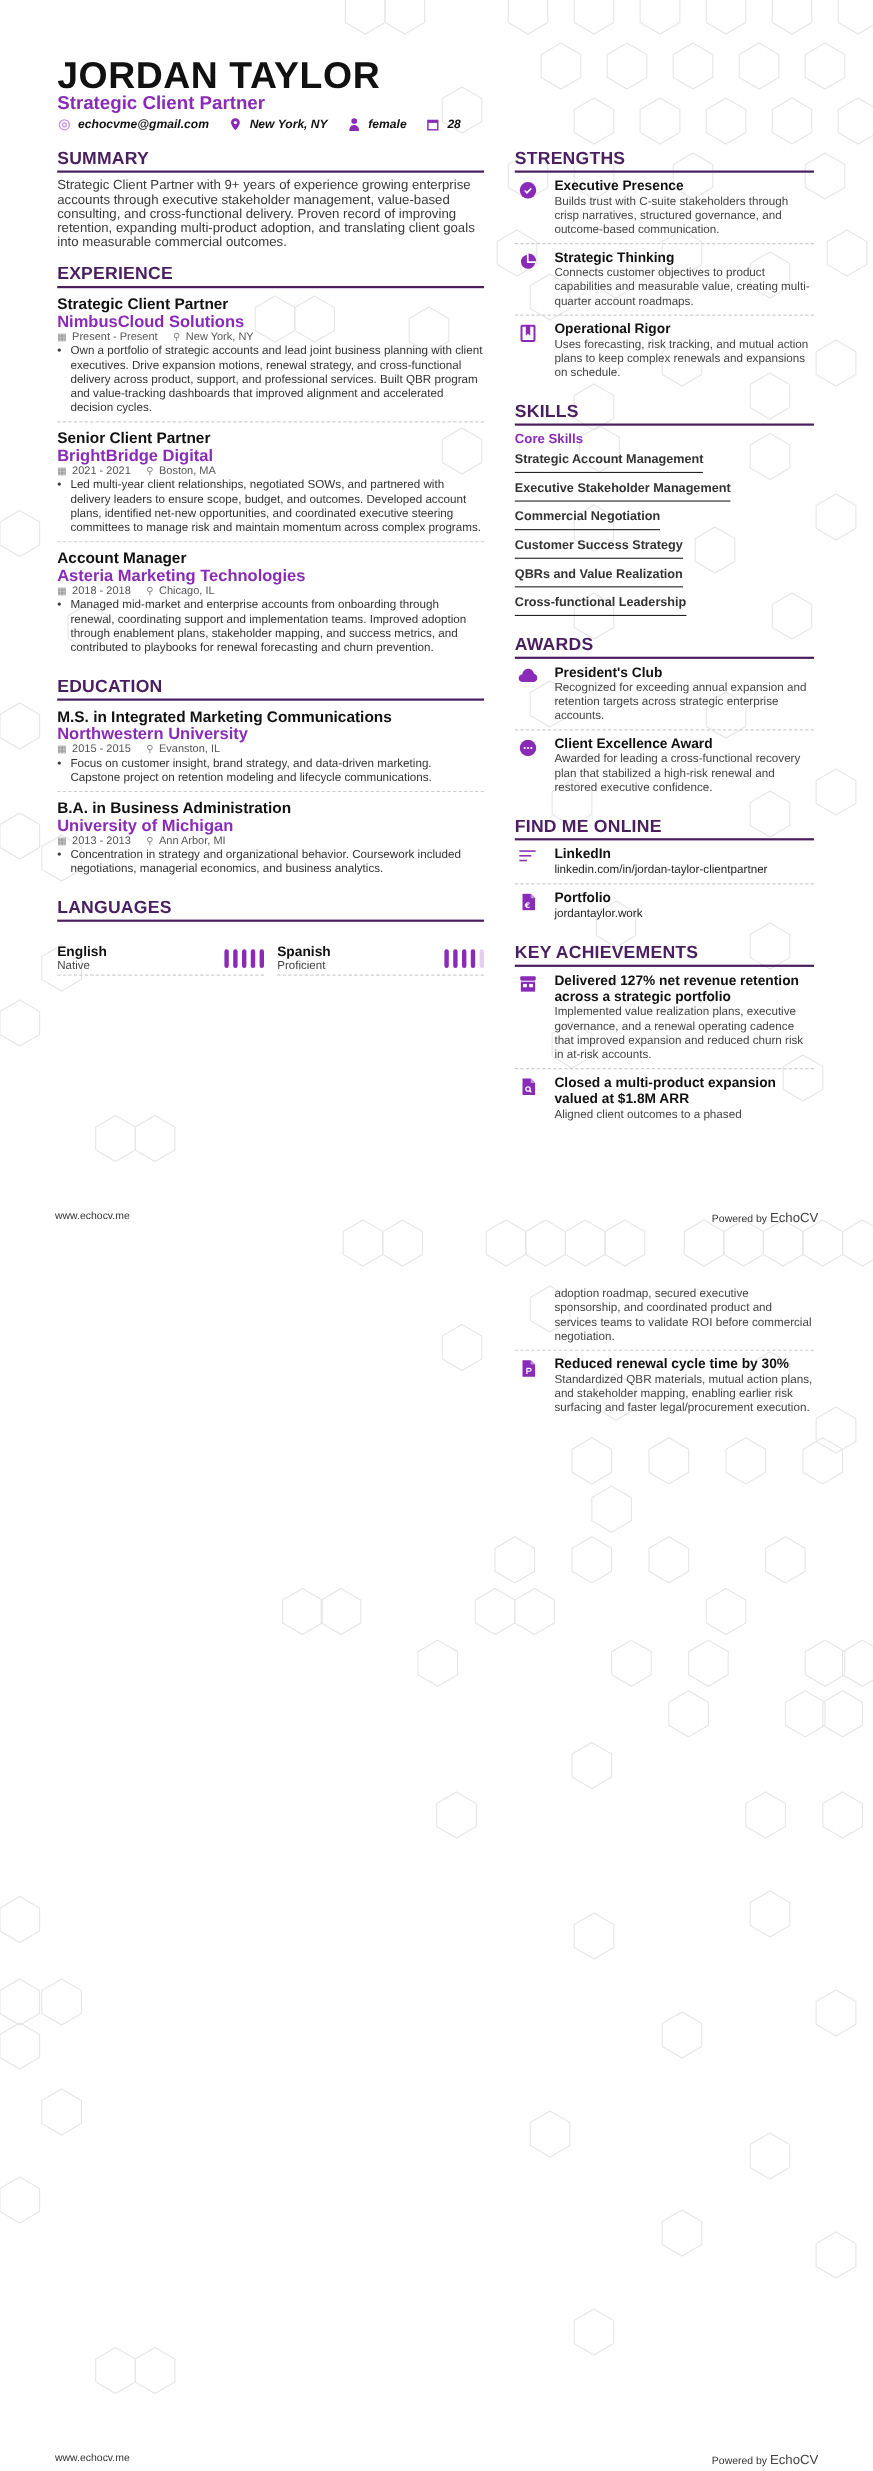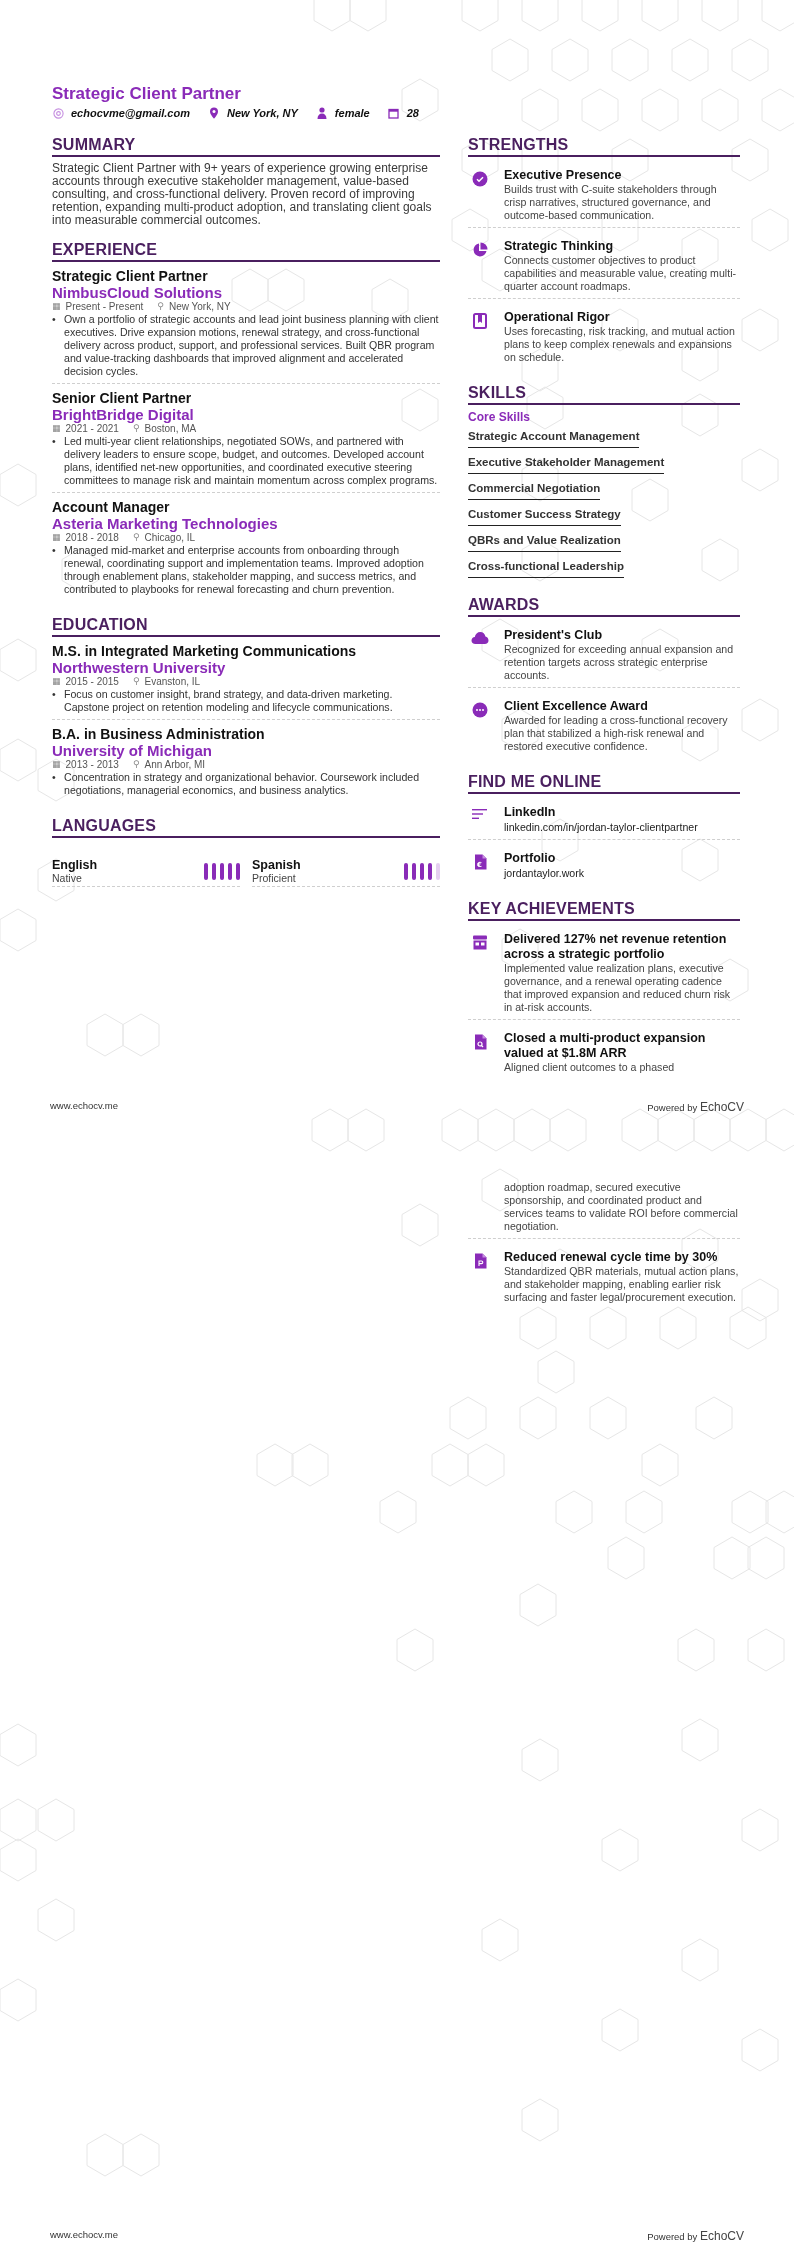--- a/index.html
+++ b/index.html
@@ -39,21 +39,21 @@
   
   .langs { display: flex; gap: 12px; }
   .lang { flex: 1; display: flex; justify-content: space-between; align-items: center; border-bottom: 1px dashed #cfcfcf; padding-bottom: 2px; margin-top: 15px; }
   .lang-name { font-size: 12.5px; font-weight: 700; color: #111; line-height: 14px; }
   .lang-level { font-size: 10.5px; color: #444; line-height: 12px; }
   .bars { display: flex; gap: 4px; }
   .bars i { display: block; width: 4px; height: 17px; border-radius: 2px; background: #8a2bb8; }
   .bars i.off { background: #e5cff0; }
 
   
-  .ritem { display: flex; gap: 12px; padding-bottom: 5px; margin-bottom: 5px; border-bottom: 1px dashed #cfcfcf; margin-top: 11px; }
+  .ritem { display: flex; gap: 12px; padding-bottom: 5px; margin-bottom: 5px; border-bottom: 1px dashed #cfcfcf; }
   .ritem:last-child { border-bottom: 1px dashed transparent; }
   .ricon { flex: 0 0 24px; display: flex; justify-content: center; padding-top: 3px; }
   .rbody { flex: 1; }
   .rtitle { font-size: 12.5px; font-weight: 700; color: #111; line-height: 15px; }
   .rdesc { font-size: 10.6px; line-height: 13px; color: #444; }
   .rlink { font-size: 10.6px; line-height: 14px; color: #222; }
 
   .skills-sub { font-size: 12px; font-weight: 700; color: #8a2bb8; line-height: 14px; margin-bottom: 2px; }
   .skill { display: inline-block; font-size: 11.5px; font-weight: 700; color: #333; padding-bottom: 4px; border-bottom: 1px solid #222; margin-bottom: 4px; line-height: 14px; }
   .skill-row { display: block; }
@@ -192,20 +192,21 @@
       <use href="#hx" x="620" y="2030"></use>
       <use href="#hx" x="760" y="2050"></use>
     <use href="#hx" x="105" y="2155"></use>
       <use href="#hx" x="141" y="2155"></use>
       <use href="#hx" x="540" y="2120"></use>
   </g>
 </svg>
 
 <div class="page page1">
 
+  <div class="name">JORDAN TAYLOR</div>
   <div class="role">Strategic Client Partner</div>
 
   <div class="contacts">
     <span class="contact">
       <span class="ico">
         <svg width="11" height="11" viewBox="0 0 12 12">
             <circle cx="6" cy="6" r="5" fill="none" stroke="#c58ee0" stroke-width="1.2"></circle>
             <circle cx="6" cy="6" r="2" fill="none" stroke="#c58ee0" stroke-width="1.2"></circle>
           </svg>
       </span>

